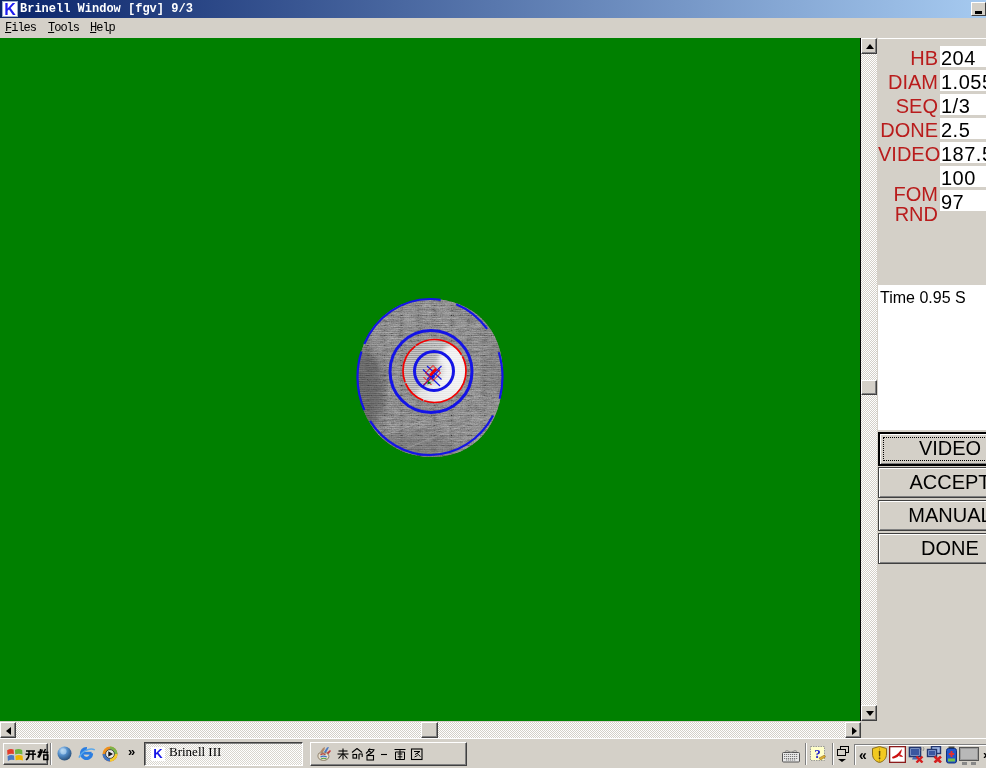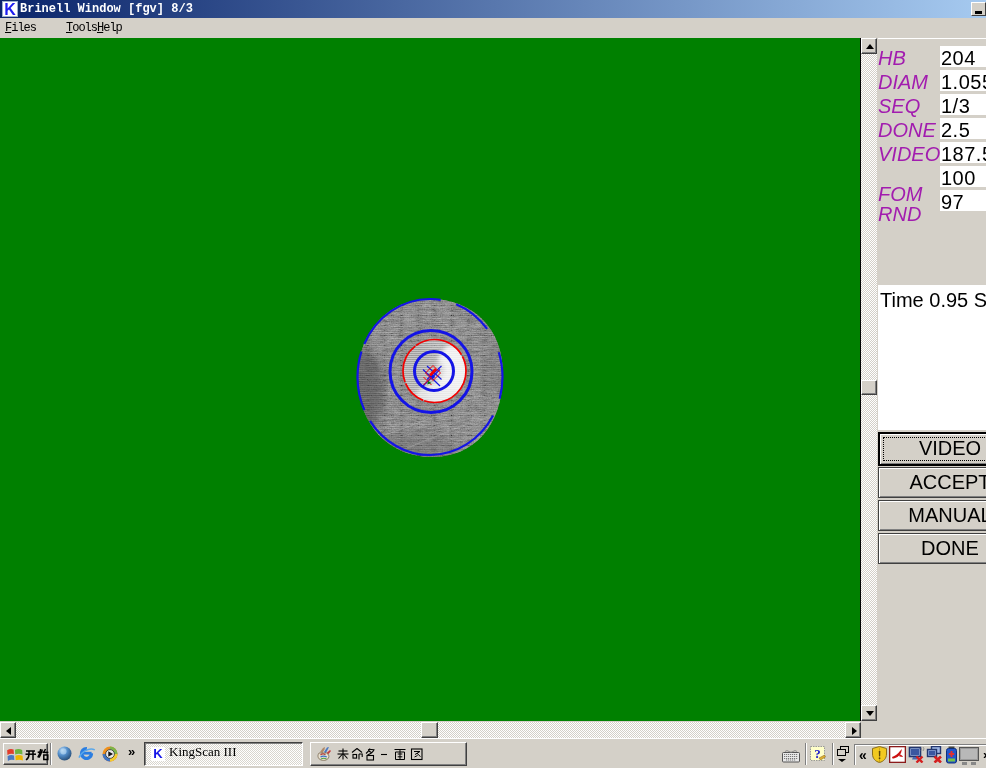--- a/index.html
+++ b/index.html
@@ -44,25 +44,25 @@
   box-shadow: inset -1px -1px 0 #808080; }
 #hscroll { left:0px; top:722px; width:861px; height:16px; }
 #hthumb { position:absolute; left:421px; top:0px; width:17px; height:16px; background:#d4d0c8;
   border-top:1px solid #fff; border-left:1px solid #fff;
   border-right:1px solid #404040; border-bottom:1px solid #404040;
   box-shadow: inset -1px -1px 0 #808080; }
 
 
 #rpanel { left:878px; top:38px; width:108px; height:730px; background:#d4d0c8; }
 #rpanel .topline { position:absolute; left:0; top:0; width:108px; height:1px; background:#fff; }
-.flabel { position:absolute; width:60px; text-align:left; font-size:20px; line-height:25px; color:#a21caf; white-space:nowrap;font-style:italic; }
+.flabel { position:absolute; width:60px; text-align:right; font-size:20px; line-height:25px; color:#b91c1c; white-space:nowrap; }
 .ffield { position:absolute; left:62px; width:50px; height:21px; background:#fff;
   font-size:20px; letter-spacing:0.5px; color:#000; padding-left:1px; line-height:25px; white-space:nowrap; }
 #whitebox { position:absolute; left:0px; top:247px; width:108px; height:145px; background:#fff;
-  font-size:20px; color:#000; padding:4px 0 0 2px; white-space:nowrap; }
+  font-size:16px; color:#000; padding:4px 0 0 2px; white-space:nowrap; }
 .btn { position:absolute; left:0px; width:144px; height:31px; background:#d4d0c8;
   border:1px solid #404040;
   box-shadow: inset 1px 1px 0 #fff, inset -1px -1px 0 #808080;
   font-size:20px; text-align:center; line-height:29px; color:#000; }
 #btnvideo { top:394px; height:34px; border:2px solid #000; line-height:28px; }
 #btnvideo .focus { position:absolute; left:3px; top:3px; right:3px; bottom:3px;
   border:1px dotted #000; }
 #btnaccept { top:429px; }
 #btnmanual { top:462px; }
 #btndone  { top:495px; }
@@ -89,29 +89,29 @@
   border-left:1px solid #808080; border-right:1px solid #fff; }
 #tray { left:854px; top:5px; width:140px; height:21px;
   border-top:1px solid #808080; border-left:1px solid #808080;
   box-shadow: inset 1px 1px 0 #fff; }
 </style>
 </head>
 <body>
 <div id="screen">
   <div id="titlebar" class="abs">
     <div id="kicon" class="abs">K</div>
-    <div id="title" class="abs">Brinell Window [fgv] 8/3</div>
+    <div id="title" class="abs">Brinell Window [fgv] 9/3</div>
     <div id="minbtn" class="abs">
         <div></div>
       </div>
   </div>
   <div id="menubar" class="abs">
     <span style="left:5px"><u>F</u>iles</span>
-    <span style="left:66px"><u>T</u>ools</span>
-    <span style="left:97px"><u>H</u>elp</span>
+    <span style="left:48px"><u>T</u>ools</span>
+    <span style="left:90px"><u>H</u>elp</span>
   </div>
   <div id="canvas" class="abs">
     <svg class="abs" style="left:352px;top:258px" width="162" height="168" viewBox="0 0 162 168">
       <defs>
         <clipPath id="blobclip">
             <path d="M78 3 C120 3 152 32 151 80 C150 130 122 161 80 161 C38 161 6 130 6 81 C6 34 38 3 78 3 Z"></path>
           </clipPath>
         <clipPath id="innerclip">
             <circle cx="82.5" cy="75" r="31"></circle>
           </clipPath>
@@ -293,21 +293,21 @@
         <path d="M15.5 8 A7.5 7.5 0 0 1 8 15.5 L8 8 Z" fill="#f3cb2d"></path>
         <path d="M8 15.5 A7.5 7.5 0 0 1 0.5 8 L8 8 Z" fill="#3f74c4"></path>
         <circle cx="8" cy="8" r="4.4" fill="#e9e9e9"></circle>
         <circle cx="8" cy="8" r="4.4" fill="none" stroke="#333" stroke-width="0.8"></circle>
         <path d="M6.3 5.2 L11 8 L6.3 10.8 Z" fill="#111"></path>
       </svg>
       <div class="abs" style="left:78px;top:0px;font:bold 13px 'Liberation Sans';color:#000">»</div>
     </div>
     <div id="task1" class="taskbtn">
       <span style="position:absolute;left:6px;top:4px;width:14px;height:14px;background:#fff;text-align:center;font:bold 13px/13px 'Liberation Sans';color:#1515e8;">K</span>
-      <span style="position:absolute;left:24px;top:1px;font:13px 'Liberation Serif'">KingScan III</span>
+      <span style="position:absolute;left:24px;top:1px;font:13px 'Liberation Serif'">Brinell III</span>
     </div>
     <div id="task2" class="taskbtn">
       <svg class="abs" style="left:5px;top:3px" width="16" height="16" viewBox="0 0 16 16">
         <path d="M4 6 L7 2 L9 1 L8.5 3.5 L6.5 7 Z" fill="#b08968"></path>
         <path d="M8 6 L11 1.5 L13 1 L11.5 4 L9.8 7.3 Z" fill="#4a78c2"></path>
         <path d="M10.5 7 L14 4 L15 5 L12 8.5 Z" fill="#c23c3c"></path>
         <path d="M3 7 C1.5 9 1.5 12 4 13.5 C7 15.2 11 14.5 12.5 12 C13.5 10 12.5 8 10.5 7 Z" fill="#e8e0d0" stroke="#7a6a50" stroke-width="0.8"></path>
         <path d="M4.5 9 C5.5 8 8 7.8 9.5 8.6" stroke="#b0433c" stroke-width="1.2" fill="none"></path>
         <path d="M4.5 11 C6 10 9 10 10.8 11" stroke="#3f74c4" stroke-width="1.2" fill="none"></path>
         <path d="M5 13 C6.5 12.2 9 12.2 10.5 13" stroke="#5a9e46" stroke-width="1.2" fill="none"></path>

